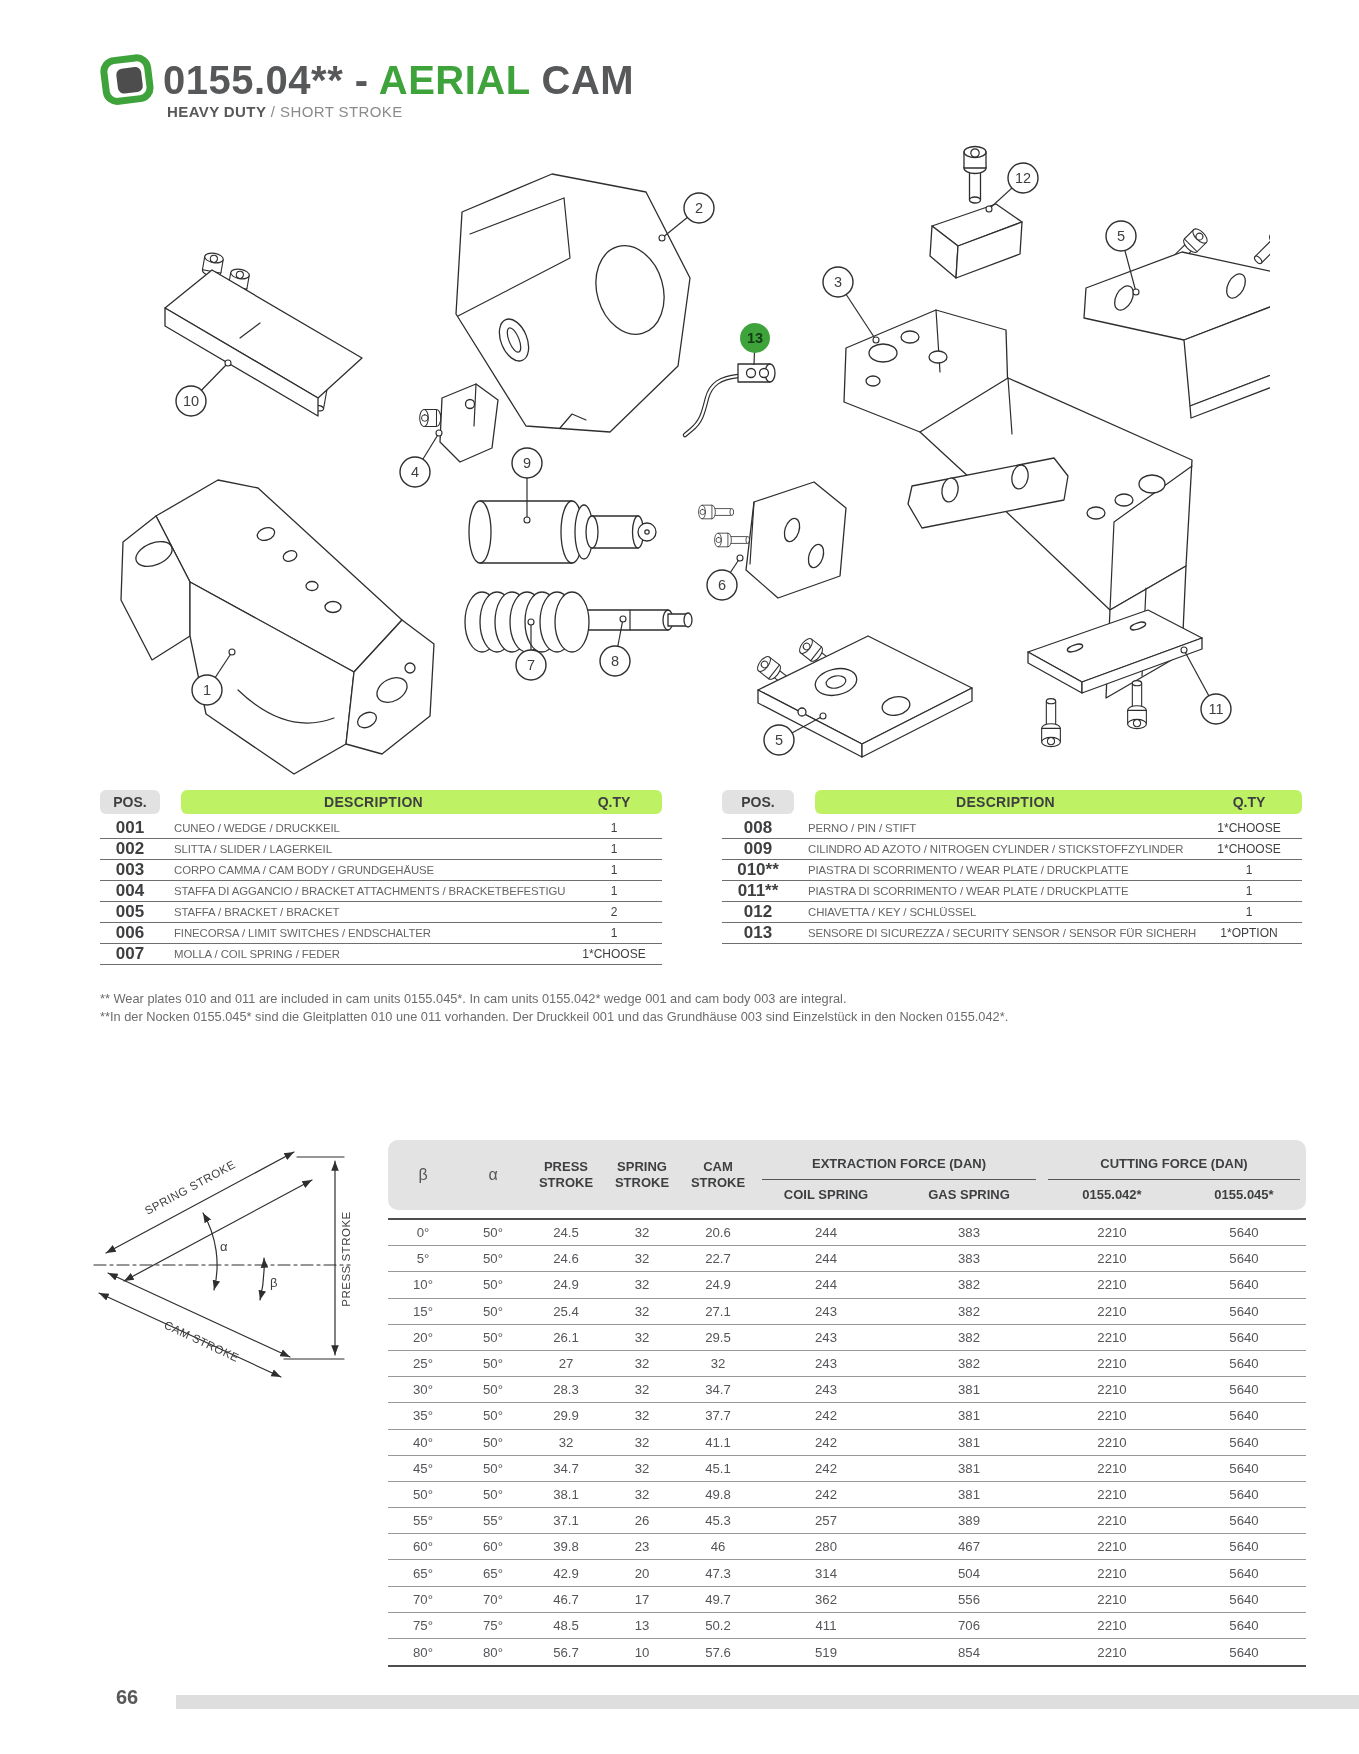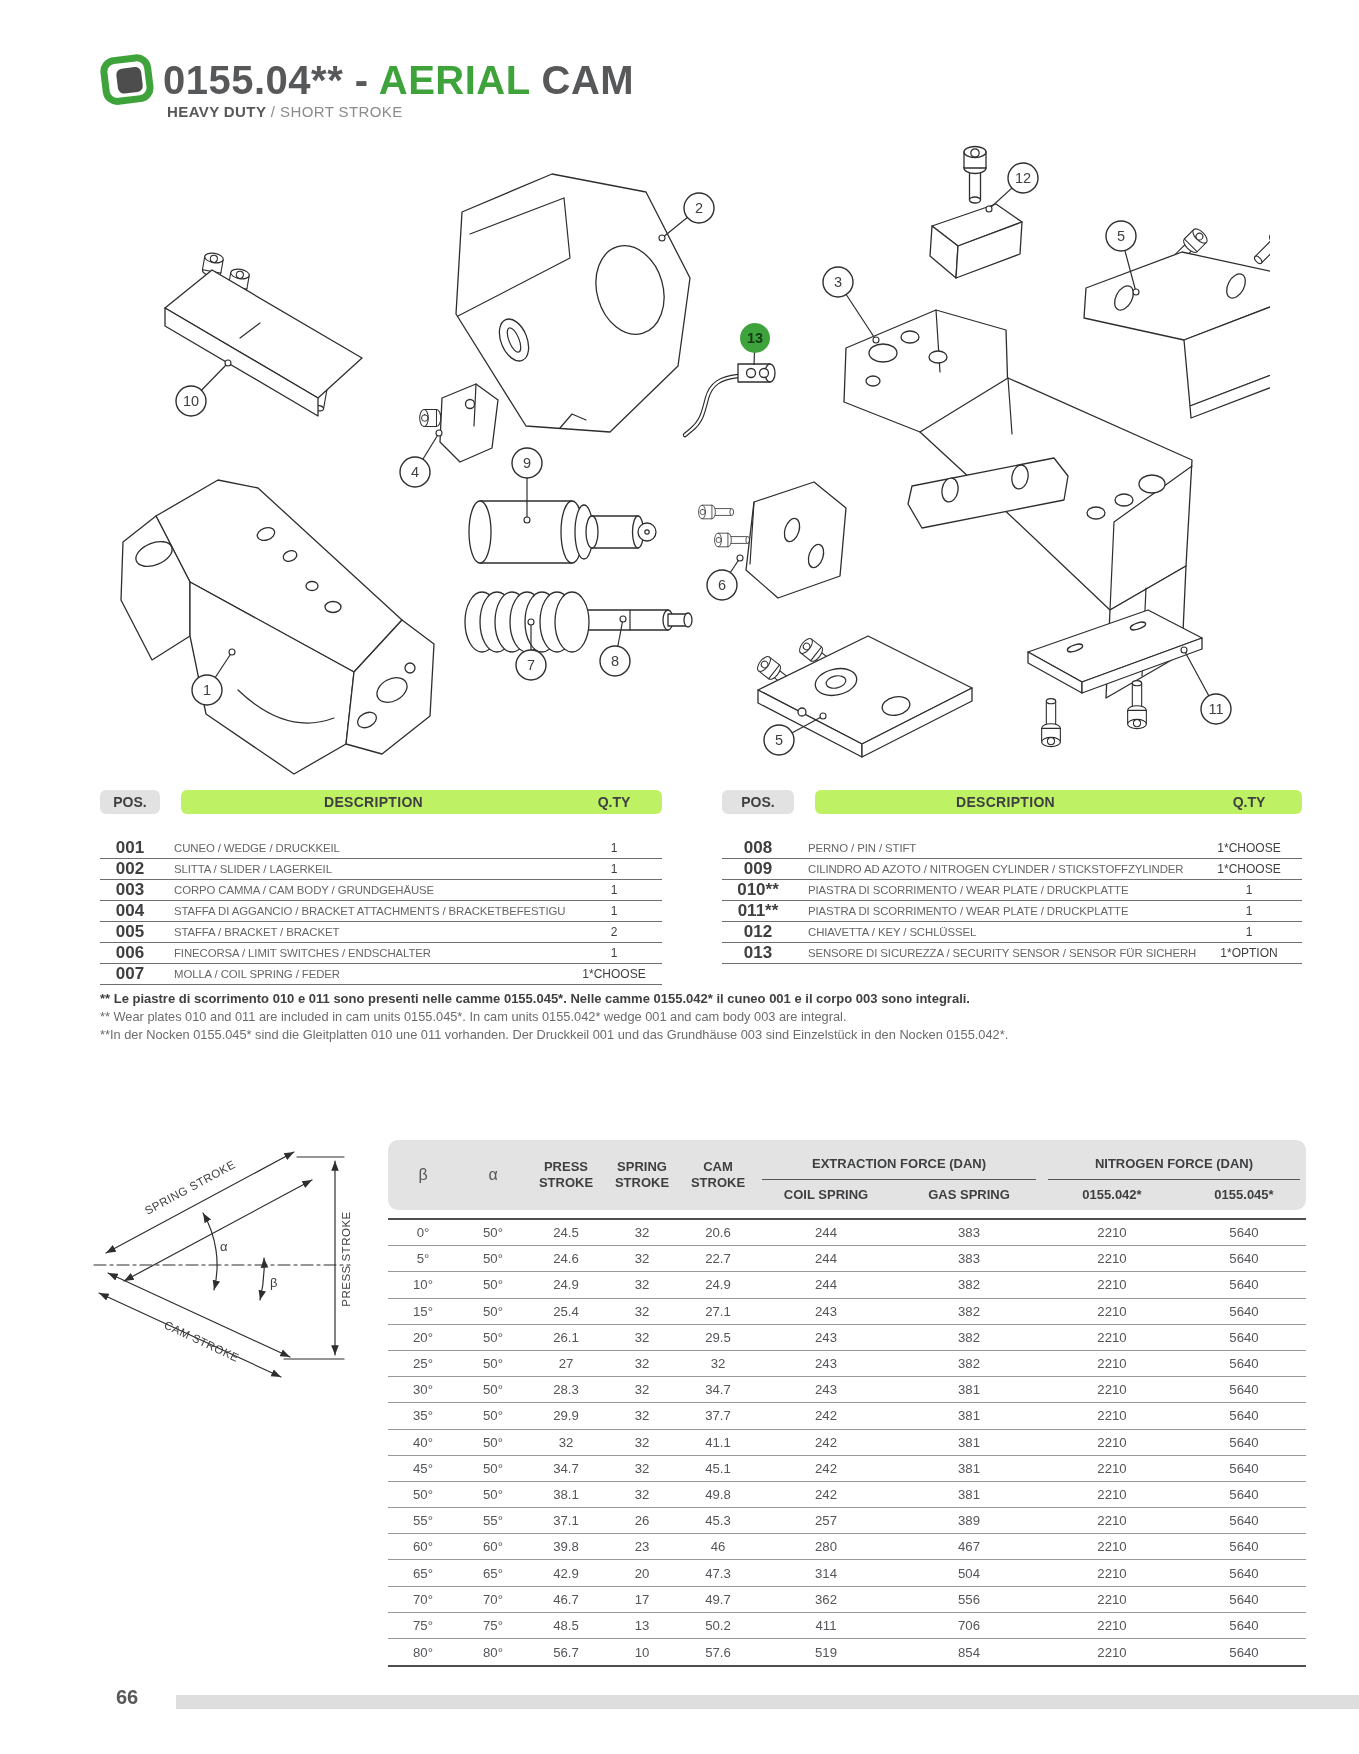--- a/index.html
+++ b/index.html
@@ -19,21 +19,21 @@
   #diagram-svg{position:absolute;left:90px;top:130px}
   #angle-svg{position:absolute;left:92px;top:1145px}
   .ln{fill:#fff;stroke:#2e2e2e;stroke-width:1.3;stroke-linejoin:round}
   .nf{fill:none;stroke:#2e2e2e;stroke-width:1.2;stroke-linejoin:round;stroke-linecap:round}
   svg text{font-family:"Liberation Sans",sans-serif}
 
   
   .ptable{position:absolute;top:790px}
   #pt-left{left:100px;width:562px;--pw:60px;--qw:96px}
   #pt-right{left:722px;width:580px;--pw:72px;--qw:106px}
-  .phead{display:flex;gap:21px;height:24px;margin-bottom:24px}
+  .phead{display:flex;gap:21px;height:24px;margin-bottom:4px}
   .ph-pos{width:var(--pw);background:#e2e2e2;border-radius:6px;display:flex;
     align-items:center;justify-content:center;font-weight:bold;font-size:14px;color:#3e3f41}
   .ph-main{flex:1;background:#bef264;border-radius:6px;display:flex;align-items:center}
   .ph-desc{flex:1;text-align:center;font-weight:bold;font-size:14px;color:#3e3f41;letter-spacing:.3px}
   .ph-qty{width:var(--qw);text-align:center;font-weight:bold;font-size:14px;color:#3e3f41}
   .prow{display:flex;height:21px;align-items:center;border-bottom:1.3px solid #6e6e6e}
   .pc-pos{width:var(--pw);text-align:center;font-weight:bold;font-size:17px;color:#3e3f41;flex:none}
   .pc-desc{flex:1;padding-left:14px;font-size:11.4px;color:#666;letter-spacing:-.1px;
     white-space:nowrap;overflow:hidden}
   .pc-qty{width:var(--qw);text-align:center;font-size:12px;color:#3e3f41;flex:none}
@@ -377,21 +377,20 @@
       </div>
       <div class="prow">
         <div class="pc-pos">013</div>
         <div class="pc-desc">SENSORE DI SICUREZZA / SECURITY SENSOR / SENSOR FÜR SICHERHEIT</div>
         <div class="pc-qty">1*OPTION</div>
       </div>
     </div>
 </div>
 
 <div id="notes">
-  <div class="n1">** Le piastre di scorrimento 010 e 011 sono presenti nelle camme 0155.045*. Nelle camme 0155.042* il cuneo 001 e il corpo 003 sono integrali.</div>
   <div>** Wear plates 010 and 011 are included in cam units 0155.045*. In cam units 0155.042* wedge 001 and cam body 003 are integral.</div>
   <div>**In der Nocken 0155.045* sind die Gleitplatten 010 une 011 vorhanden. Der Druckkeil 001 und das Grundhäuse 003 sind Einzelstück in den Nocken 0155.042*.</div>
 </div>
 
 <svg id="angle-svg" width="300" height="235" viewBox="0 0 300 235">
   <defs>
     <marker id="ar" viewBox="0 0 10 10" refX="9" refY="5" markerWidth="9" markerHeight="9" orient="auto-start-reverse">
       <path d="M0,1.5 L9,5 L0,8.5 Z" fill="#2e2e2e"></path>
     </marker>
   </defs>
@@ -413,21 +412,21 @@
 </svg>
 
 <div id="ftable">
   <div class="fhead">
     <div class="fh rs greek">β</div>
     <div class="fh rs greek">α</div>
     <div class="fh rs">PRESS STROKE</div>
     <div class="fh rs">SPRING STROKE</div>
     <div class="fh rs">CAM STROKE</div>
     <div class="fh span-ex">EXTRACTION FORCE (DAN)</div>
-    <div class="fh span-cut">NITROGEN FORCE (DAN)</div>
+    <div class="fh span-cut">CUTTING FORCE (DAN)</div>
     <div class="fh sub" style="grid-column:6">COIL SPRING</div>
     <div class="fh sub" style="grid-column:7">GAS SPRING</div>
     <div class="fh sub" style="grid-column:8">0155.042*</div>
     <div class="fh sub" style="grid-column:9">0155.045*</div>
   </div>
   <div class="fbody">
       <div class="frow">
         <div class="fc">0°</div>
         <div class="fc">50°</div>
         <div class="fc">24.5</div>

